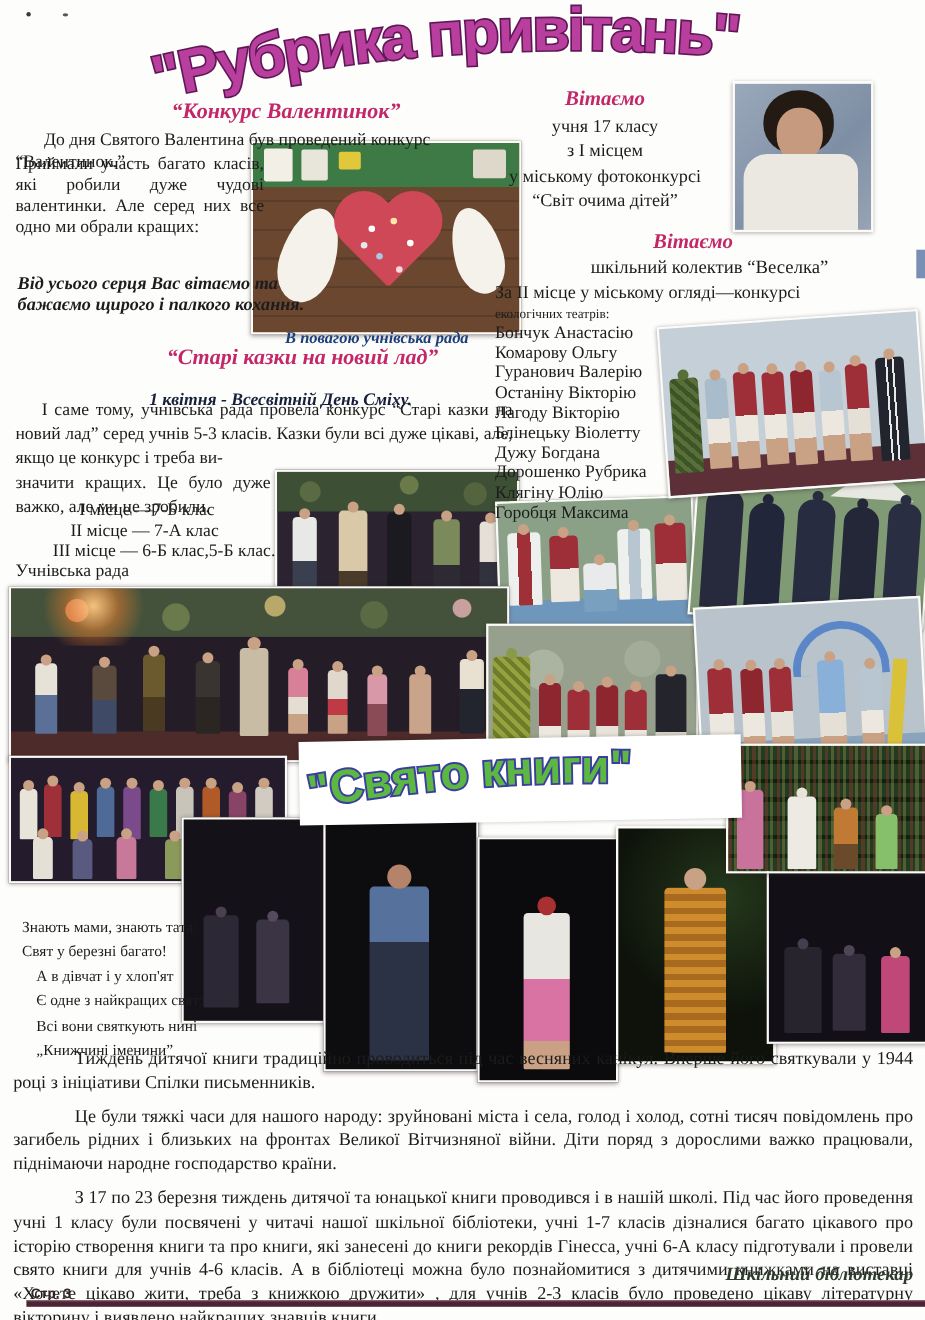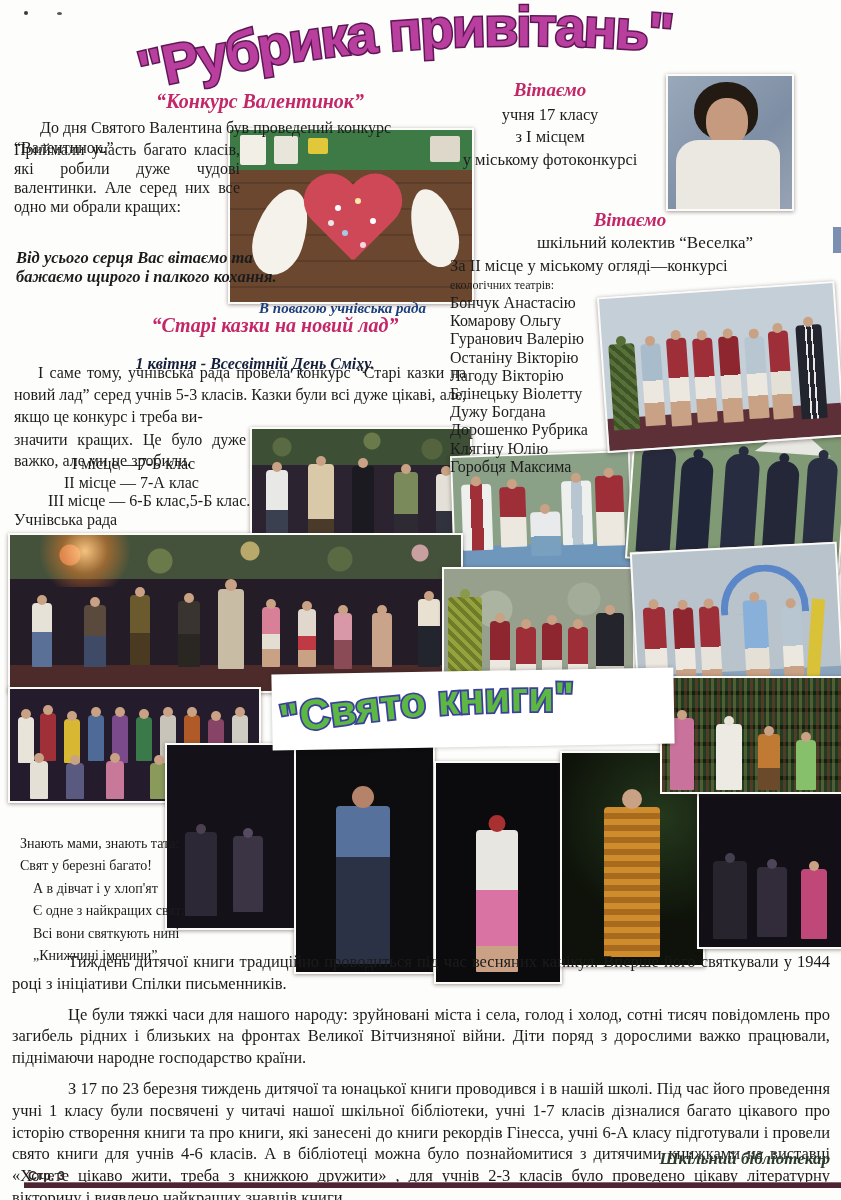--- a/index.html
+++ b/index.html
@@ -216,20 +216,21 @@
   <div class="tb" style="left:14px;top:118px;width:462px;text-indent:26px;line-height:20px;">До дня Святого Валентина був проведений конкурс “Валентинок.”</div>
   <div class="tb just" style="left:14px;top:140px;width:226px;">Приймали участь багато класів, які робили дуже чудові валентинки. Але серед них все одно ми обрали кращих:</div>
   <div class="tb" style="left:16px;top:249px;width:302px;font-size:16.5px;line-height:18.5px;font-weight:bold;font-style:italic;">Від усього серця Вас вітаємо та бажаємо щирого і палкого кохання.</div>
   <div class="tb right" style="left:230px;top:299px;width:196px;font-size:15px;font-weight:bold;font-style:italic;color:#1c3f7c;">В повагою учнівська рада</div>
 
   <div class="tb crimson center" style="left:430px;top:80px;width:240px;font-size:19px;">Вітаємо</div>
   <div class="tb center" style="left:420px;top:104px;width:260px;font-size:16.5px;line-height:22.3px;">
     <div>учня 17 класу</div>
     <div>з І місцем</div>
     <div>у міському фотоконкурсі</div>
+    <div>“Світ очима дітей”</div>
   </div>
 
   <div class="tb crimson center" style="left:550px;top:210px;width:160px;font-size:19px;">Вітаємо</div>
   <div class="tb center" style="left:460px;top:233px;width:370px;font-size:17px;">шкільний колектив “Веселка”</div>
   <div class="tb" style="left:450px;top:256px;width:390px;font-size:16.5px;">
     <span>За </span><span style="font-weight:normal;">ІІ</span><span> місце у міському огляді—конкурсі</span>
   </div>
   <div class="tb" style="left:450px;top:276px;width:300px;font-size:12px;">екологічних театрів:</div>
   <div class="tb" style="left:450px;top:294px;width:190px;font-size:16px;line-height:18.2px;">
     <div>Бончук Анастасію</div>

